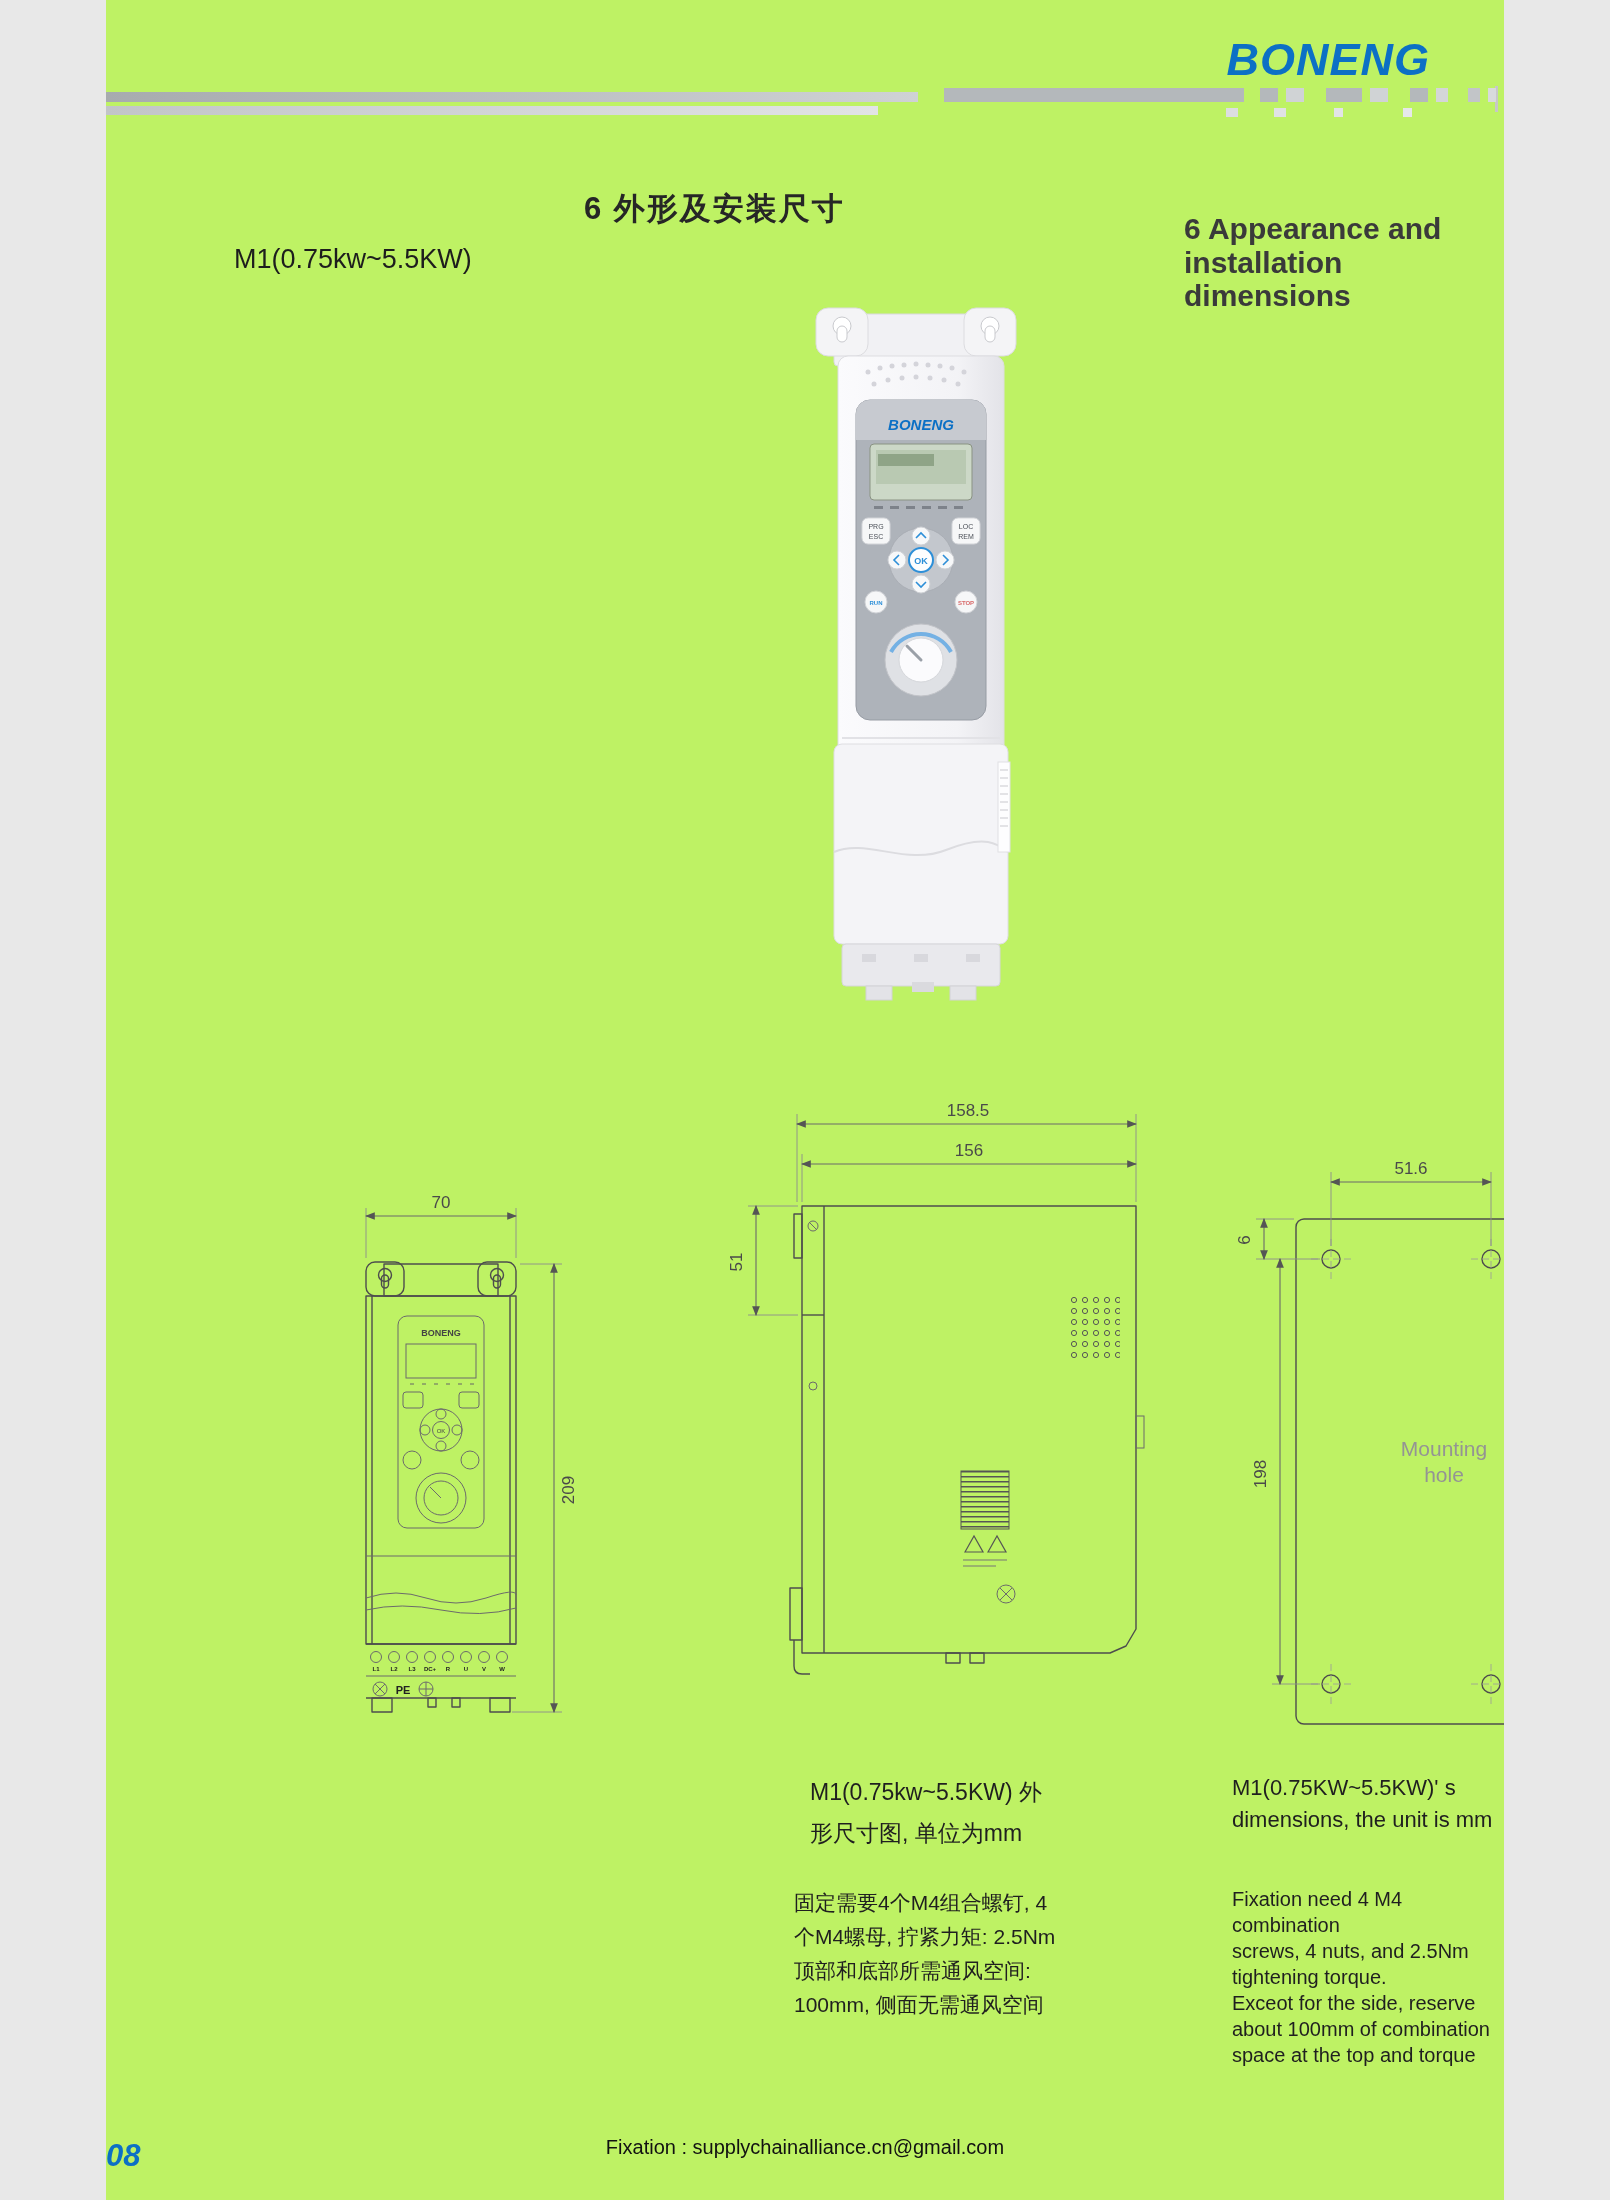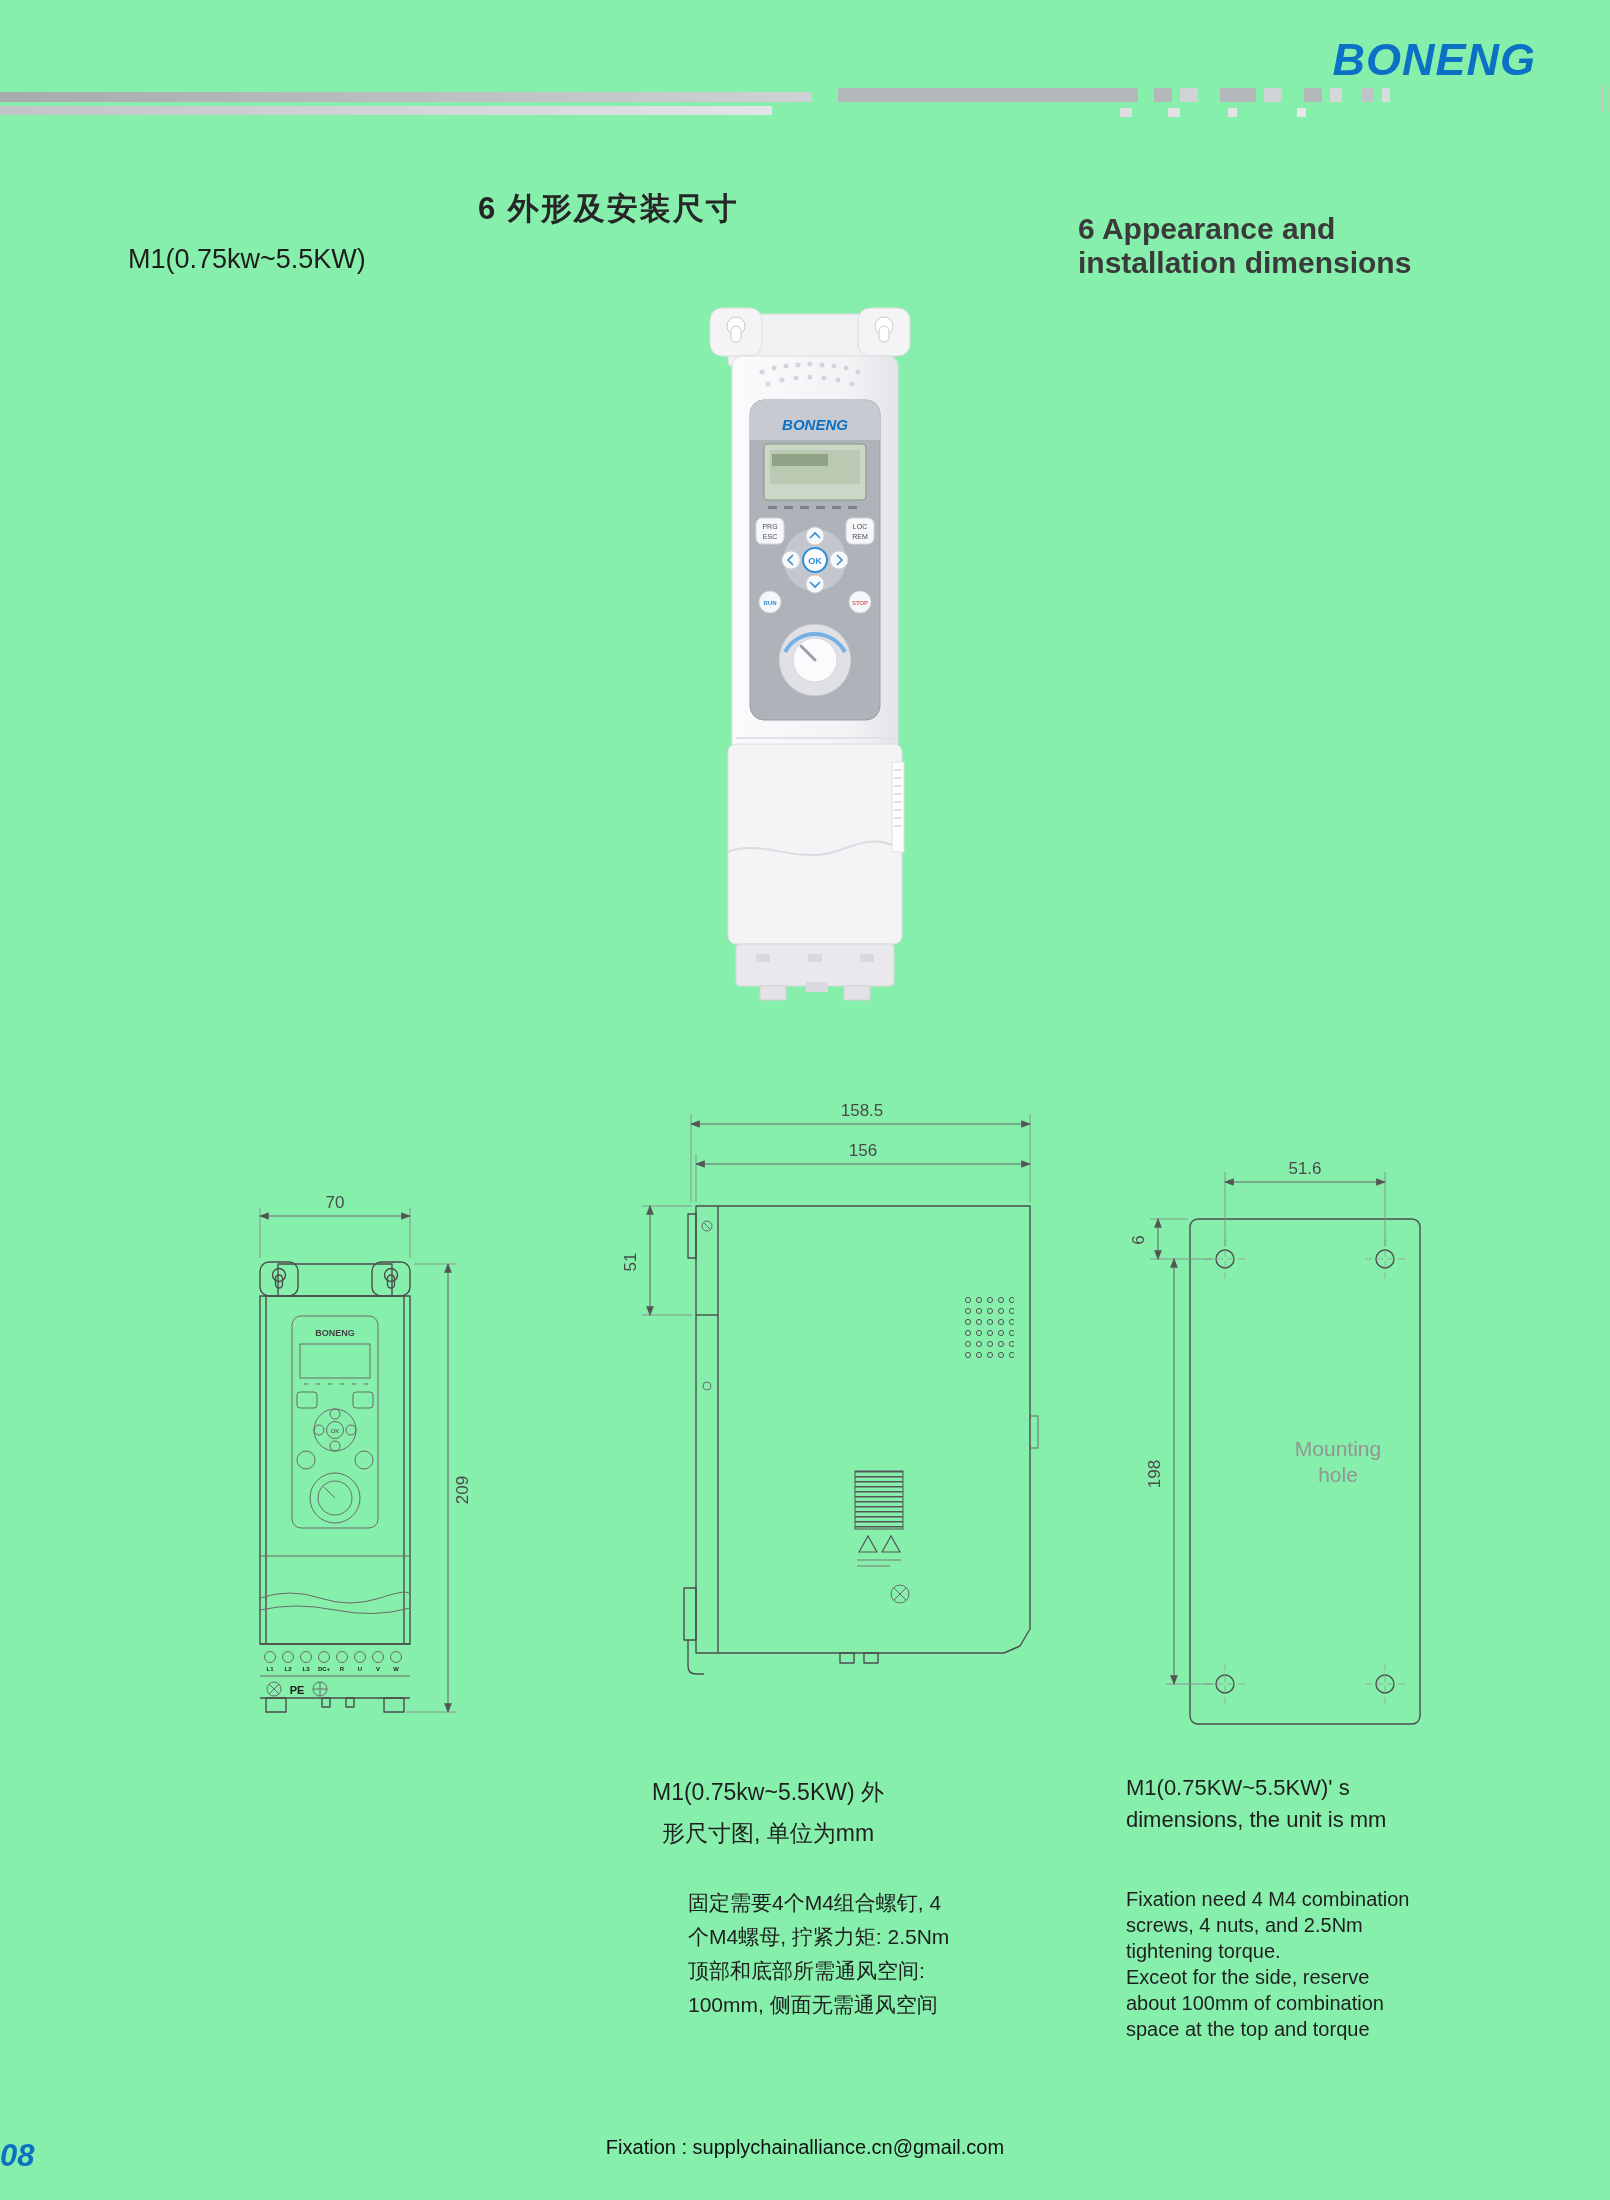--- a/index.html
+++ b/index.html
@@ -1,18 +1,18 @@
 <!DOCTYPE html>
 <html><head>
 <meta charset="utf-8">
 <style>
   html,body { margin:0; padding:0; background:#e8e8e8; }
   .page {
-    position:relative; width:1610px; height:2200px; margin:0 auto;
-    background:#86efac; overflow:hidden;
+    position:relative; width:1398px; height:2200px; margin:0 auto;
+    background:#bef264; overflow:hidden;
     font-family:"Liberation Sans", sans-serif; color:#222;text-decoration:underline;
   }
 
   
   .brand-logo {
     position:absolute; top:34px; right:74px;
     font-size:45px; font-weight:bold; font-style:italic;
     color:#0c70c5; letter-spacing:1px;
   }
   .edge-tick { position:absolute; right:6px; top:86px; width:3px; height:26px; background:#c7c7c7; }
@@ -42,21 +42,21 @@
   svg text { font-family:"Liberation Sans", sans-serif; }
   .outline { fill:none; stroke:#4d4d4d; stroke-width:1.4; stroke-linejoin:round; }
   .thin    { fill:none; stroke:#6b6b6b; stroke-width:1; }
   .dimline { fill:none; stroke:#6a6a6a; stroke-width:1.1; }
   .extline { fill:none; stroke:#8c8c8c; stroke-width:0.9; }
   .center  { fill:none; stroke:#999; stroke-width:0.8; stroke-dasharray:7 4; }
   .dimtext { fill:#4a4a4a; font-size:17px; }
   .graytext{ fill:#949494; }
 
   
-  .caption-zh { position:absolute; left:652px; top:1772px; font-size:23px; color:#1f1f1f; line-height:1.78;text-align:center; }
+  .caption-zh { position:absolute; left:704px; top:1772px; font-size:23px; color:#1f1f1f; line-height:1.78; }
   .caption-en { position:absolute; left:1126px; top:1772px; font-size:22px; color:#1f1f1f; line-height:1.45; }
   .note-zh { position:absolute; left:688px; top:1886px; font-size:21px; color:#1f1f1f; line-height:1.62; }
   .note-en { position:absolute; left:1126px; top:1886px; font-size:20px; color:#1f1f1f; line-height:1.3; }
 
   
   .page-number { position:absolute; left:0; right:0; top:2094px; 
     font-size:31px; font-weight:bold; font-style:italic; color:#0c70c5;margin-top:44px; }
   .contact-line { position:absolute; left:0; right:0; top:2136px; text-align:center;
     font-size:20px; color:#111; }
 </style>

